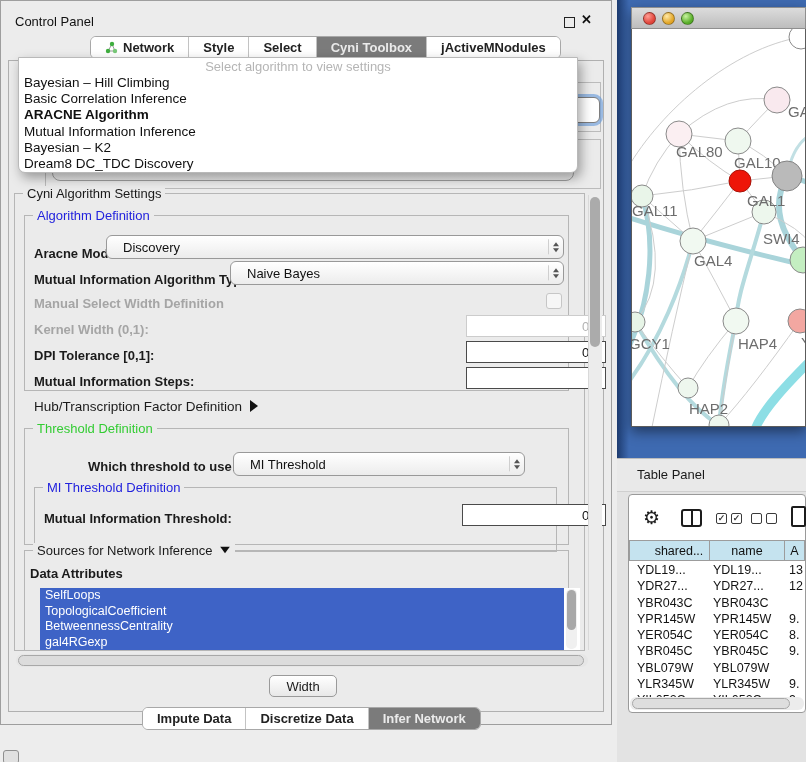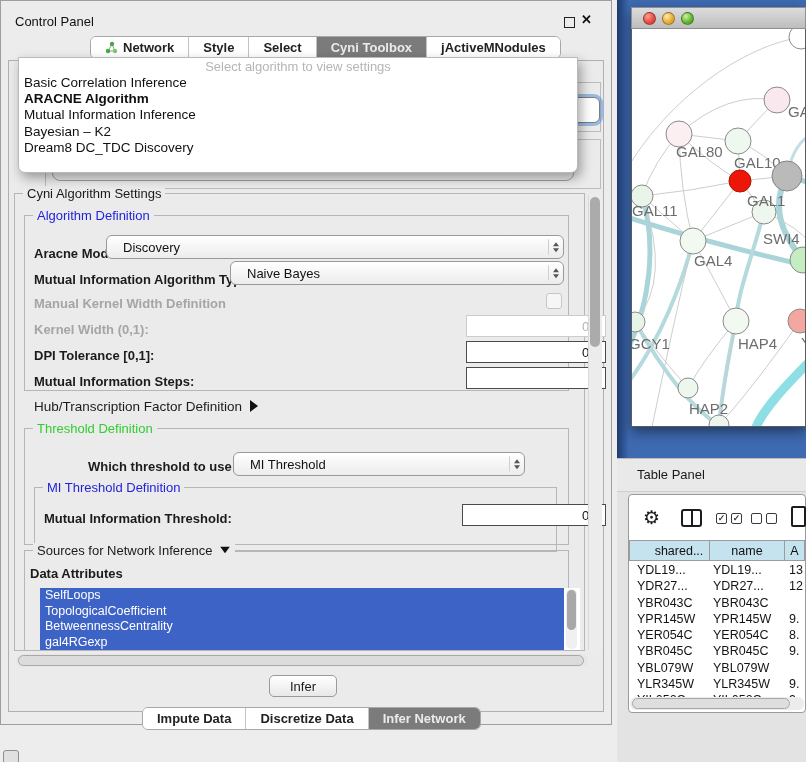--- a/index.html
+++ b/index.html
@@ -173,21 +173,21 @@
       </span>
   </div>
   <span class="lbl" style="left:34px;top:272px;">Mutual Information Algorithm Type:</span>
   <div class="combo" style="left:230px;top:261px;width:334px;height:24px;">
     <span>Naive Bayes</span>
     <span class="spin">
         <i class="arr-up"></i>
         <i class="arr-dn"></i>
       </span>
   </div>
-  <span class="lbl gray" style="left:34px;top:296px;">Manual Kernel Width Definition</span>
+  <span class="lbl gray" style="left:34px;top:296px;">Manual Select Width Definition</span>
   <div class="abs" id="chk-kernel"></div>
   <span class="lbl gray" style="left:34px;top:322px;">Kernel Width (0,1):</span>
   <input class="field" style="left: 424px; top: 315px; width: 140px; height: 22px;" disabled="" value="0.0">
   <span class="lbl" style="left:34px;top:348px;">DPI Tolerance [0,1]:</span>
   <input class="field" style="left: 424px; top: 341px; width: 140px; height: 22px;" value="0.0">
   <span class="lbl" style="left:34px;top:374px;">Mutual Information Steps:</span>
   <input class="field" style="left: 424px; top: 367px; width: 140px; height: 22px;" value="6">
 
   <span class="lbl plain" style="left:34px;top:399px;font-size:13.5px;"><span>Hub/Transcription Factor Definition</span><span class="tri-right"></span></span>
 
@@ -219,36 +219,37 @@
       <div class="attr-item">gal4RGexp</div>
     </div>
   <div class="abs" id="attr-vscroll"></div>
   <div class="abs" id="attr-vthumb"></div>
 
   <div class="abs" id="cyni-vscroll"></div>
   <div class="abs" id="cyni-vthumb"></div>
   <div class="abs" id="cyni-hscroll"></div>
   <div class="abs" id="cyni-hthumb"></div>
 
-  <button class="abs" id="apply-btn">Infer</button>
+  <button class="abs" id="apply-btn">Width</button>
 
   <div class="tabbar" id="bottom-tabs">
       <div class="tab">
         <span>Impute Data</span>
       </div>
       <div class="tab">
         <span>Discretize Data</span>
       </div>
       <div class="tab selected">
         <span>Infer Network</span>
       </div>
     </div>
 
   <div class="abs" id="algo-popup">
     <span id="algo-placeholder">Select algorithm to view settings</span>
+  <div class="algo-item">Bayesian – Hill Climbing</div>
       <div class="algo-item">Basic Correlation Inference</div>
       <div class="algo-item sel">ARACNE Algorithm</div>
       <div class="algo-item">Mutual Information Inference</div>
       <div class="algo-item">Bayesian – K2</div>
       <div class="algo-item">Dream8 DC_TDC Discovery</div>
     </div>
 
   <div class="abs" id="net-frame"></div>
   <div class="abs" id="net-frame-dark"></div>
   <div class="abs" id="net-window"></div>

